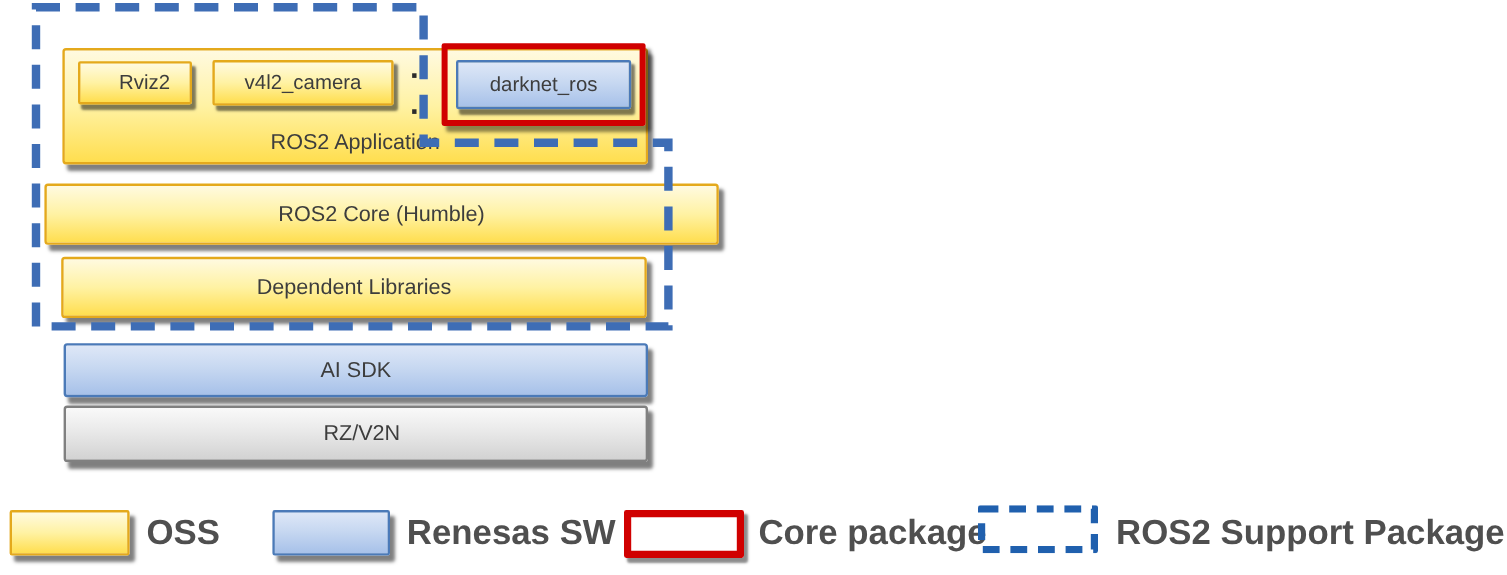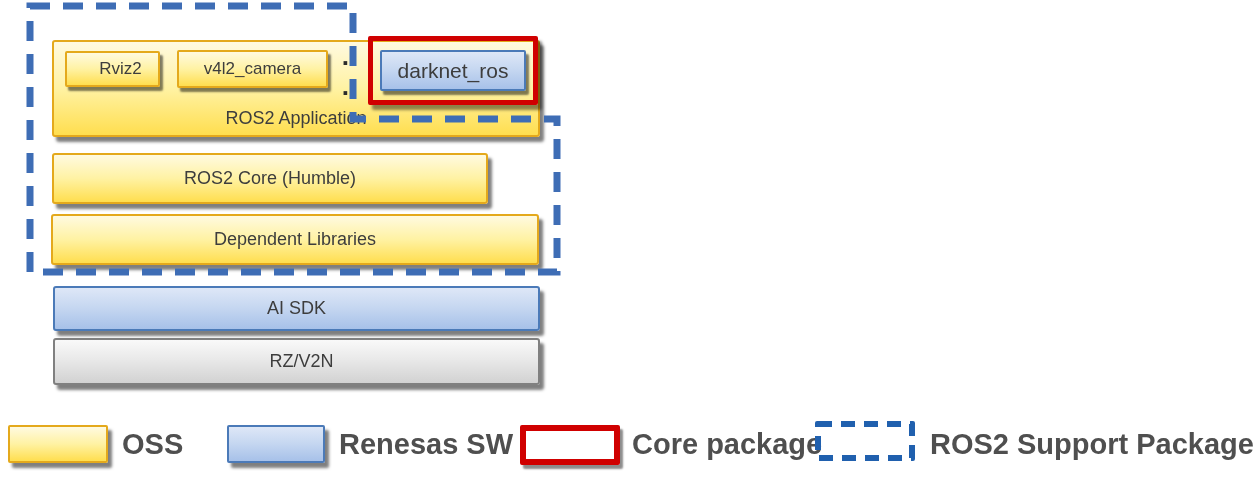--- a/index.html
+++ b/index.html
@@ -30,24 +30,24 @@
   .app-box{left:52px;top:40px;width:488px;height:97px;align-items:flex-end;}
   .app-label{position:absolute;left:0;right:0;bottom:6px;text-align:center;font-size:18px;}
   .pkg-rviz2{left:65px;top:51px;width:95px;height:36px;padding-left:16px;}
   .pkg-v4l2{left:177px;top:50px;width:151px;height:38px;}
   .ellipsis{position:absolute;left:328px;top:48px;width:48px;height:30px;line-height:30px;
             text-align:center;font-size:26px;font-weight:bold;letter-spacing:12px;color:#2b2b2b;}
   .red-frame{position:absolute;left:368px;top:36px;width:170px;height:69px;box-sizing:border-box;
              border:5px solid #D00000;border-radius:2px;display:flex;align-items:center;justify-content:center;
              box-shadow:4px 5px 3px rgba(0,0,0,0.45);}
   .pkg-darknet{position:relative;width:146px;height:41px;display:flex;align-items:center;justify-content:center;
-               box-sizing:border-box;font-size:21px;border-radius:2px;}
+               box-sizing:border-box;font-size:17px;border-radius:2px;}
 
   
-  .layer-core{left:52px;top:153px;width:436px;height:51px;}
+  .layer-core{left:37px;top:153px;width:562px;height:51px;}
   .layer-deplib{left:51px;top:214px;width:488px;height:51px;}
   .layer-aisdk{left:53px;top:286px;width:487px;height:45px;}
   .layer-rz{left:53px;top:338px;width:487px;height:47px;padding-left:10px;}
 
   .overlay{position:absolute;left:0;top:0;pointer-events:none;}
 
   
   .lg-swatch{position:absolute;box-sizing:border-box;border-radius:2px;}
   .lg-oss{left:8px;top:425px;width:100px;height:38px;}
   .lg-renesas{left:227px;top:425px;width:98px;height:38px;}

